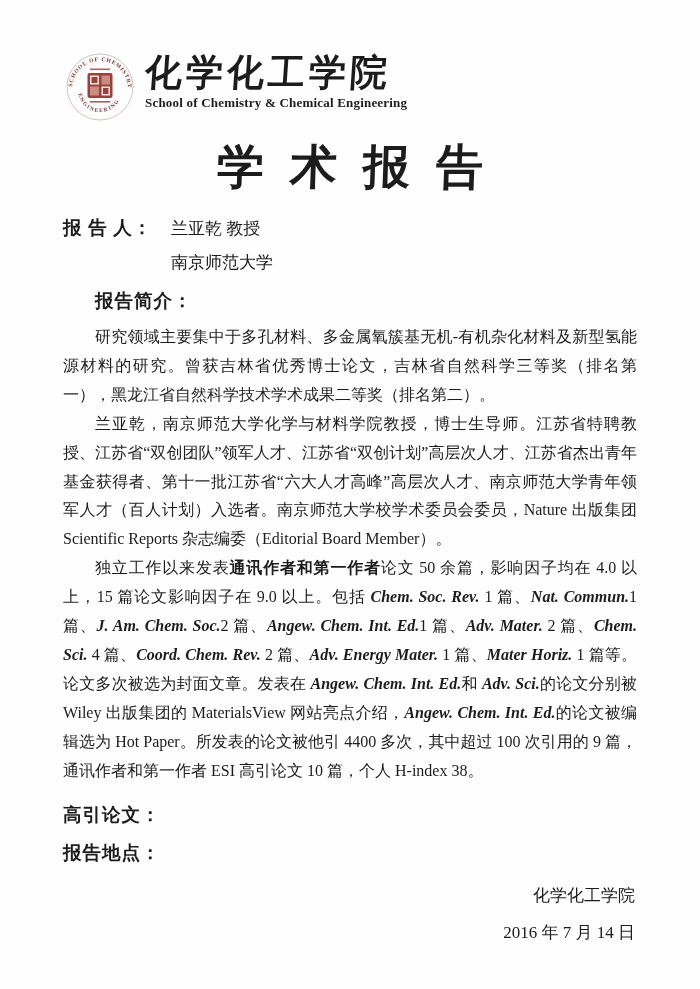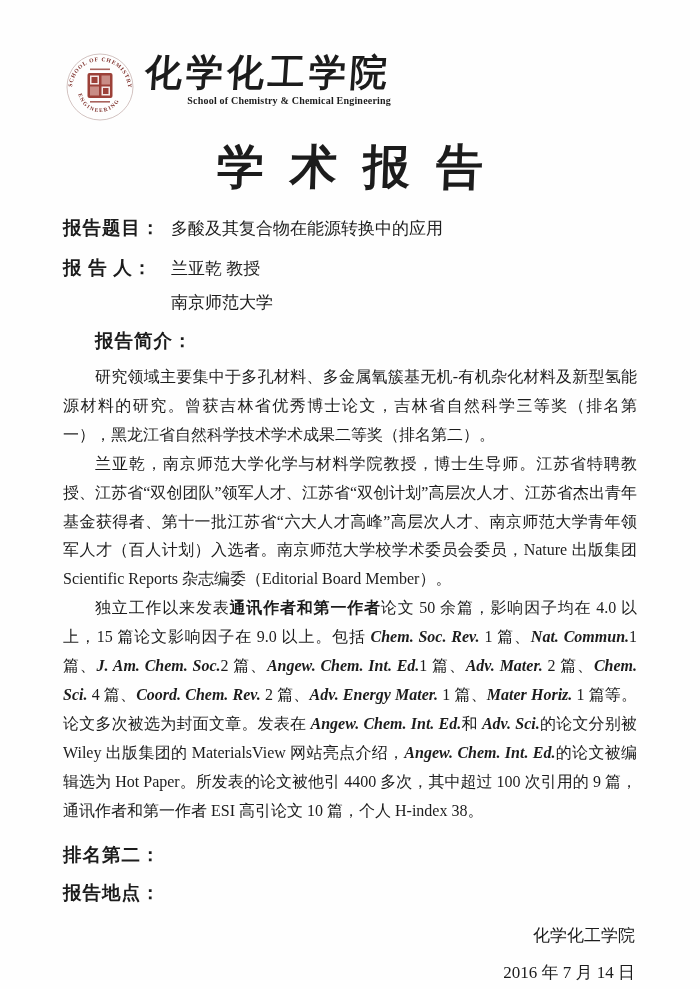--- a/index.html
+++ b/index.html
@@ -9,21 +9,21 @@
     font-family:"Liberation Serif","DejaVu Serif",serif;color:#1c1c1c;
   }
   
   .header-row{display:flex;align-items:flex-start;gap:8px;height:78px;}
   .seal{width:74px;height:74px;flex:0 0 auto;}
   .school-block{padding-top:4px;}
   .school-cn{
     font-size:37px;font-weight:bold;letter-spacing:4px;line-height:1.05;
     transform:skewX(-4deg);font-family:"Liberation Serif","DejaVu Serif",serif;
   }
-  .school-en{font-size:10px;font-weight:bold;letter-spacing:0.2px;margin-top:2px;text-align:right;}
+  .school-en{font-size:13px;font-weight:bold;letter-spacing:0.2px;margin-top:2px;text-align:right;}
   
   .doc-title{
     text-align:center;font-size:47px;font-weight:bold;margin-top:10px;
     letter-spacing:26px;padding-left:26px;line-height:1.25;
     transform:skewX(-2deg);
   }
   .doc-number{text-align:center;font-size:17px;margin-top:6px;letter-spacing:1px;}
   
   .info-section{margin-top:18px;}
   .info-row{display:flex;align-items:baseline;margin-bottom:15px;}
@@ -78,42 +78,38 @@
     <div class="school-block">
       <div class="school-cn">化学化工学院</div>
       <div class="school-en">School of Chemistry &amp; Chemical Engineering</div>
     </div>
   </div>
 
   <div class="doc-title">学术报告</div>
 
   <div class="info-section">
     <div class="info-row">
-      <span class="info-label">报告题目：</span>
-      <span class="info-value">多酸及其复合物在能源转换中的应用</span>
-    </div>
-    <div class="info-row">
       <span class="info-label">报 告 人：</span>
       <span class="info-value">兰亚乾  教授</span>
     </div>
     <div class="affil-row">
       <span class="affil-value">南京师范大学</span>
     </div>
     <div class="section-label">报告简介：</div>
   </div>
 
   <div class="paragraphs">
       <p class="para"><span>研究领域主要集中于多孔材料、多金属氧簇基无机-有机杂化材料及新型氢能源材料的研究。曾获吉林省优秀博士论文，吉林省自然科学三等奖（排名第一），黑龙江省自然科学技术学术成果二等奖（排名第二）。</span></p>
       <p class="para"><span>兰亚乾，南京师范大学化学与材料学院教授，博士生导师。江苏省特聘教授、江苏省“双创团队”领军人才、江苏省“双创计划”高层次人才、江苏省杰出青年基金获得者、第十一批江苏省“六大人才高峰”高层次人才、南京师范大学青年领军人才（百人计划）入选者。南京师范大学校学术委员会委员，Nature 出版集团 Scientific Reports 杂志编委（Editorial Board Member）。</span></p>
       <p class="para"><span>独立工作以来发表</span><span class="run-b">通讯作者和第一作者</span><span>论文 50 余篇，影响因子均在 4.0 以上，15 篇论文影响因子在 9.0 以上。包括 </span><span class="run-bi">Chem. Soc. Rev.</span><span> 1 篇、</span><span class="run-bi">Nat. Commun.</span><span>1 篇、</span><span class="run-bi">J. Am. Chem. Soc.</span><span>2 篇、</span><span class="run-bi">Angew. Chem. Int. Ed.</span><span>1 篇、</span><span class="run-bi">Adv. Mater.</span><span> 2 篇、</span><span class="run-bi">Chem. Sci.</span><span> 4 篇、</span><span class="run-bi">Coord. Chem. Rev.</span><span> 2 篇、</span><span class="run-bi">Adv. Energy Mater.</span><span> 1 篇、</span><span class="run-bi">Mater Horiz.</span><span> 1 篇等。论文多次被选为封面文章。发表在 </span><span class="run-bi">Angew. Chem. Int. Ed.</span><span>和 </span><span class="run-bi">Adv. Sci.</span><span>的论文分别被 Wiley 出版集团的 MaterialsView 网站亮点介绍，</span><span class="run-bi">Angew. Chem. Int. Ed.</span><span>的论文被编辑选为 Hot Paper。所发表的论文被他引 4400 多次，其中超过 100 次引用的 9 篇，通讯作者和第一作者 ESI 高引论文 10 篇，个人 H-index 38。</span></p>
     </div>
 
   <div class="bottom-section">
     <div class="info-row">
-      <span class="info-label">排名第二：</span>
+      <span class="info-label">高引论文：</span>
     </div>
     <div class="info-row">
       <span class="info-label">报告地点：</span>
     </div>
   </div>
 
   <div class="signature-block">
     <div class="sig-line">化学化工学院</div>
     <div class="sig-line">2016 年 7 月 14 日</div>
   </div>

